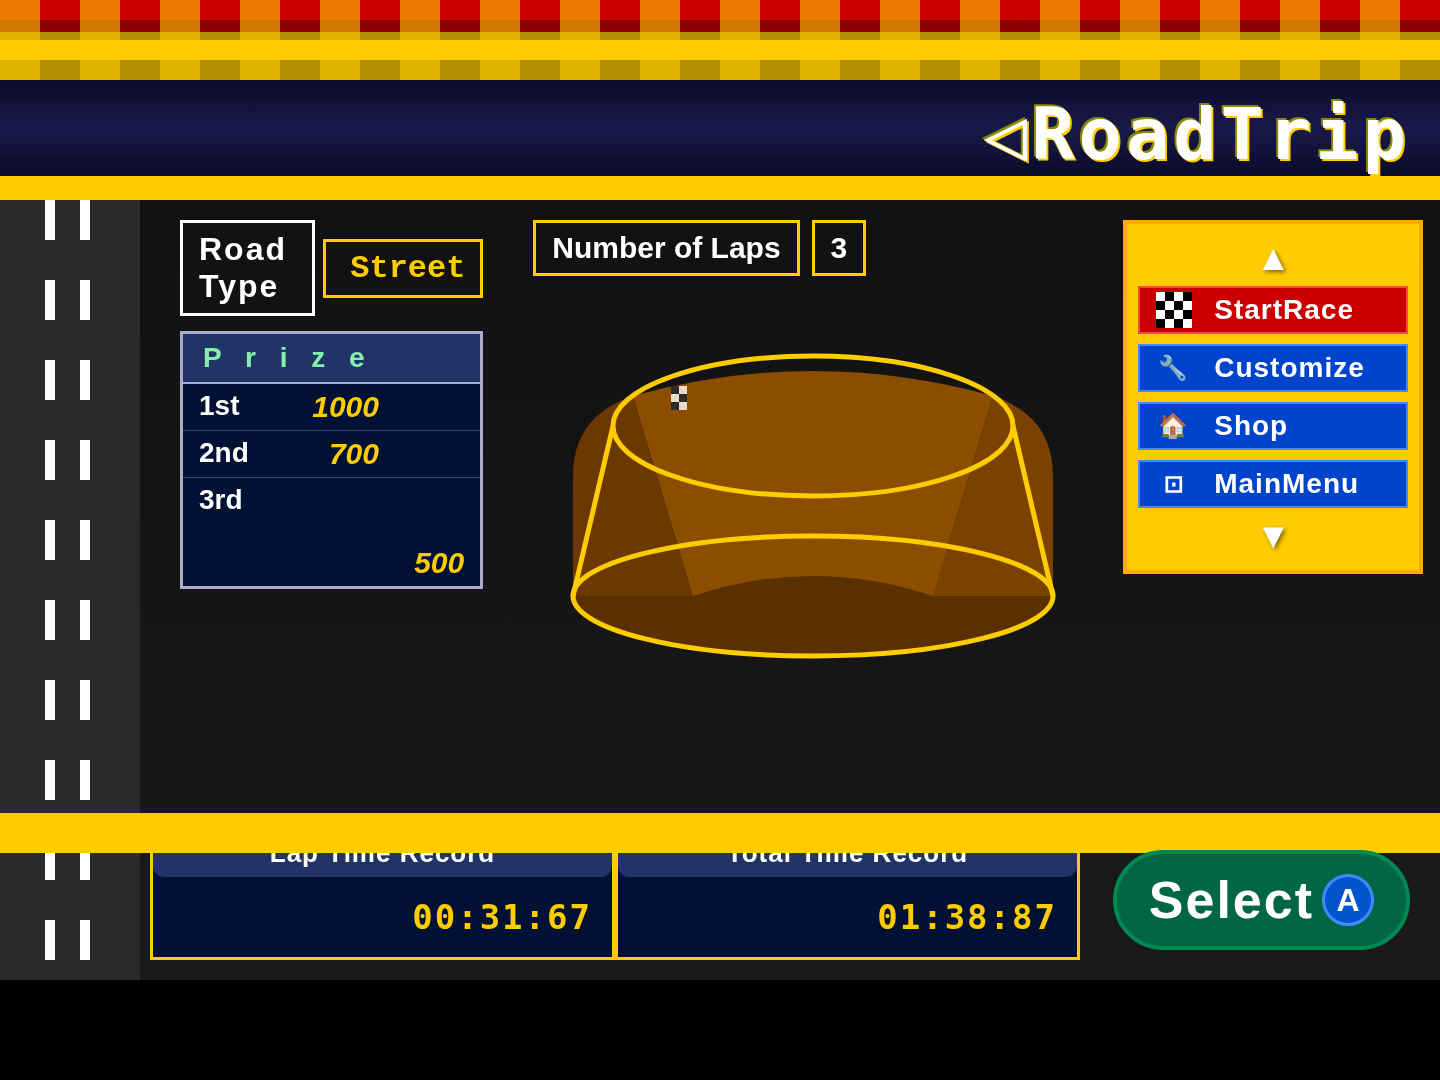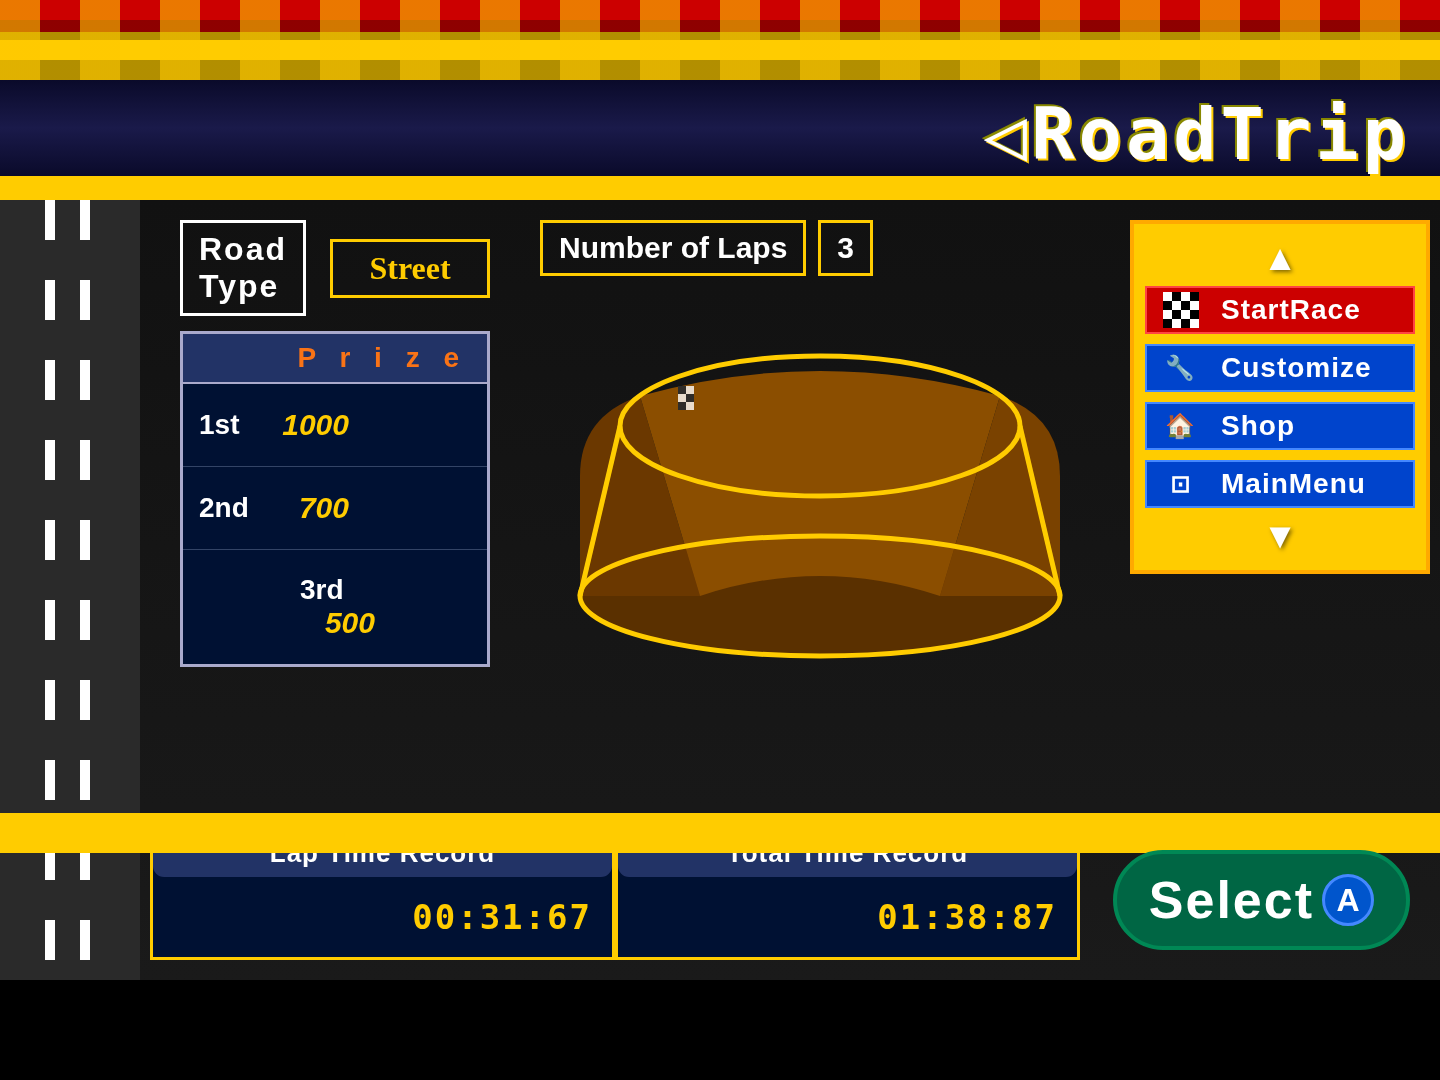--- a/index.html
+++ b/index.html
@@ -125,46 +125,45 @@
       font-family: 'Arial Black', Arial, sans-serif;
       letter-spacing: 2px;
     }
     .road-type-value {
       background: transparent;
       border: 3px solid #ffcc00;
       color: #ffcc00;
       font-size: 32px;
       font-weight: 900;
       padding: 8px 24px;
-      font-family: Liberation Serif, serif;
+      font-family: Liberation Mono, monospace;
       min-width: 160px;
       text-align: center;
-      margin-left: 16px;
     }
 
     
     .prize-table {
       border: 3px solid #aaaacc;
       background: #001133;
     }
     .prize-header {
       background: #223366;
-      color: #f97316;
+      color: #86efac;
       font-size: 28px;
       font-weight: 900;
-      text-align: right;
+      text-align: left;
       padding: 8px 20px;
       letter-spacing: 8px;
       border-bottom: 2px solid #aaaacc;
     }
     .prize-row {
       display: flex;
-      align-items: center;
-      padding: 24px 16px;
+      padding: 6px 16px;
       border-bottom: 1px solid #334466;
+      gap: 30px;
     }
     .prize-row:last-child { border-bottom: none; flex-direction: column; }
     .prize-place {
       color: #ffffff;
       font-size: 28px;
       font-weight: 900;
       min-width: 70px;
       font-family: 'Arial Black', Arial, sans-serif;
     }
     .prize-amount {

